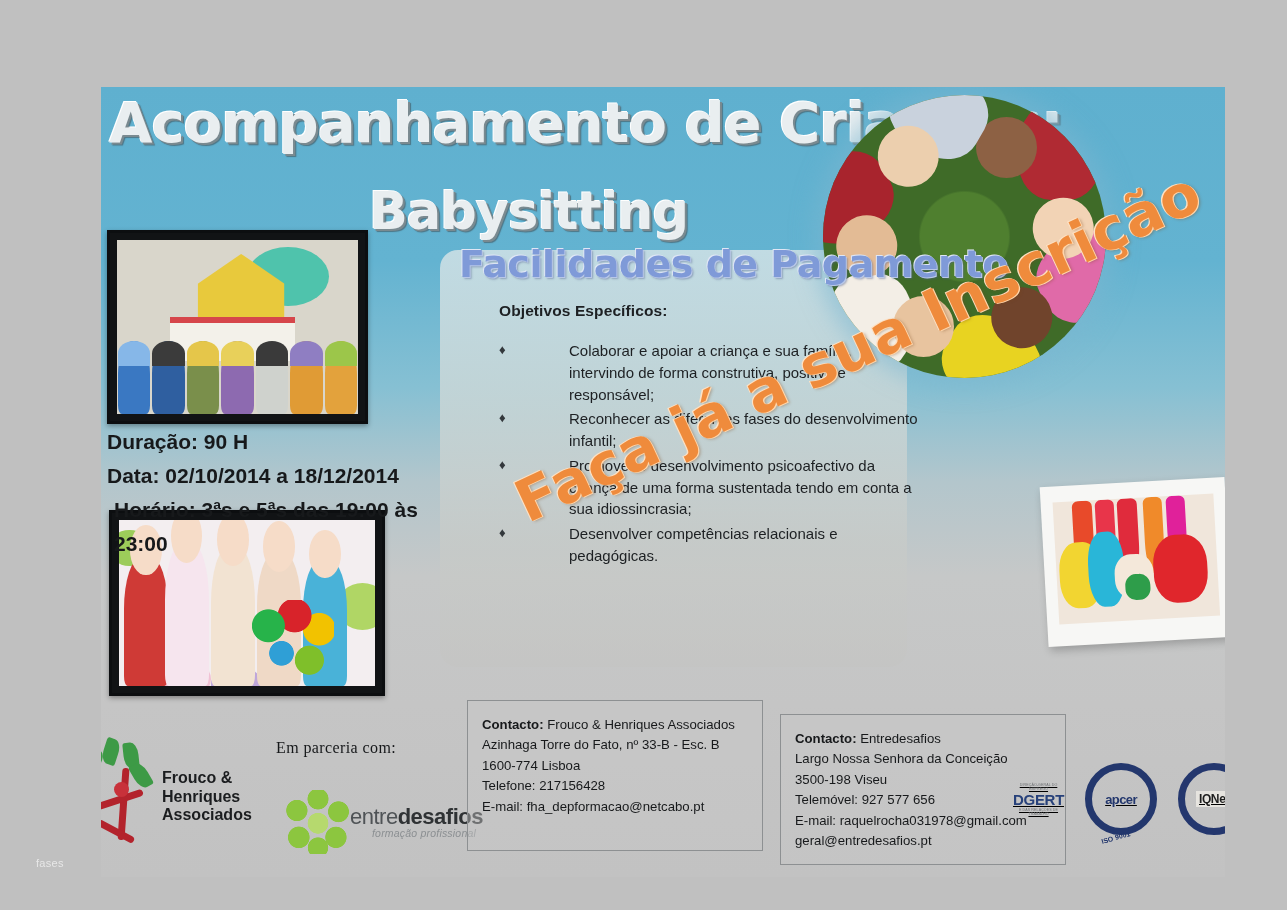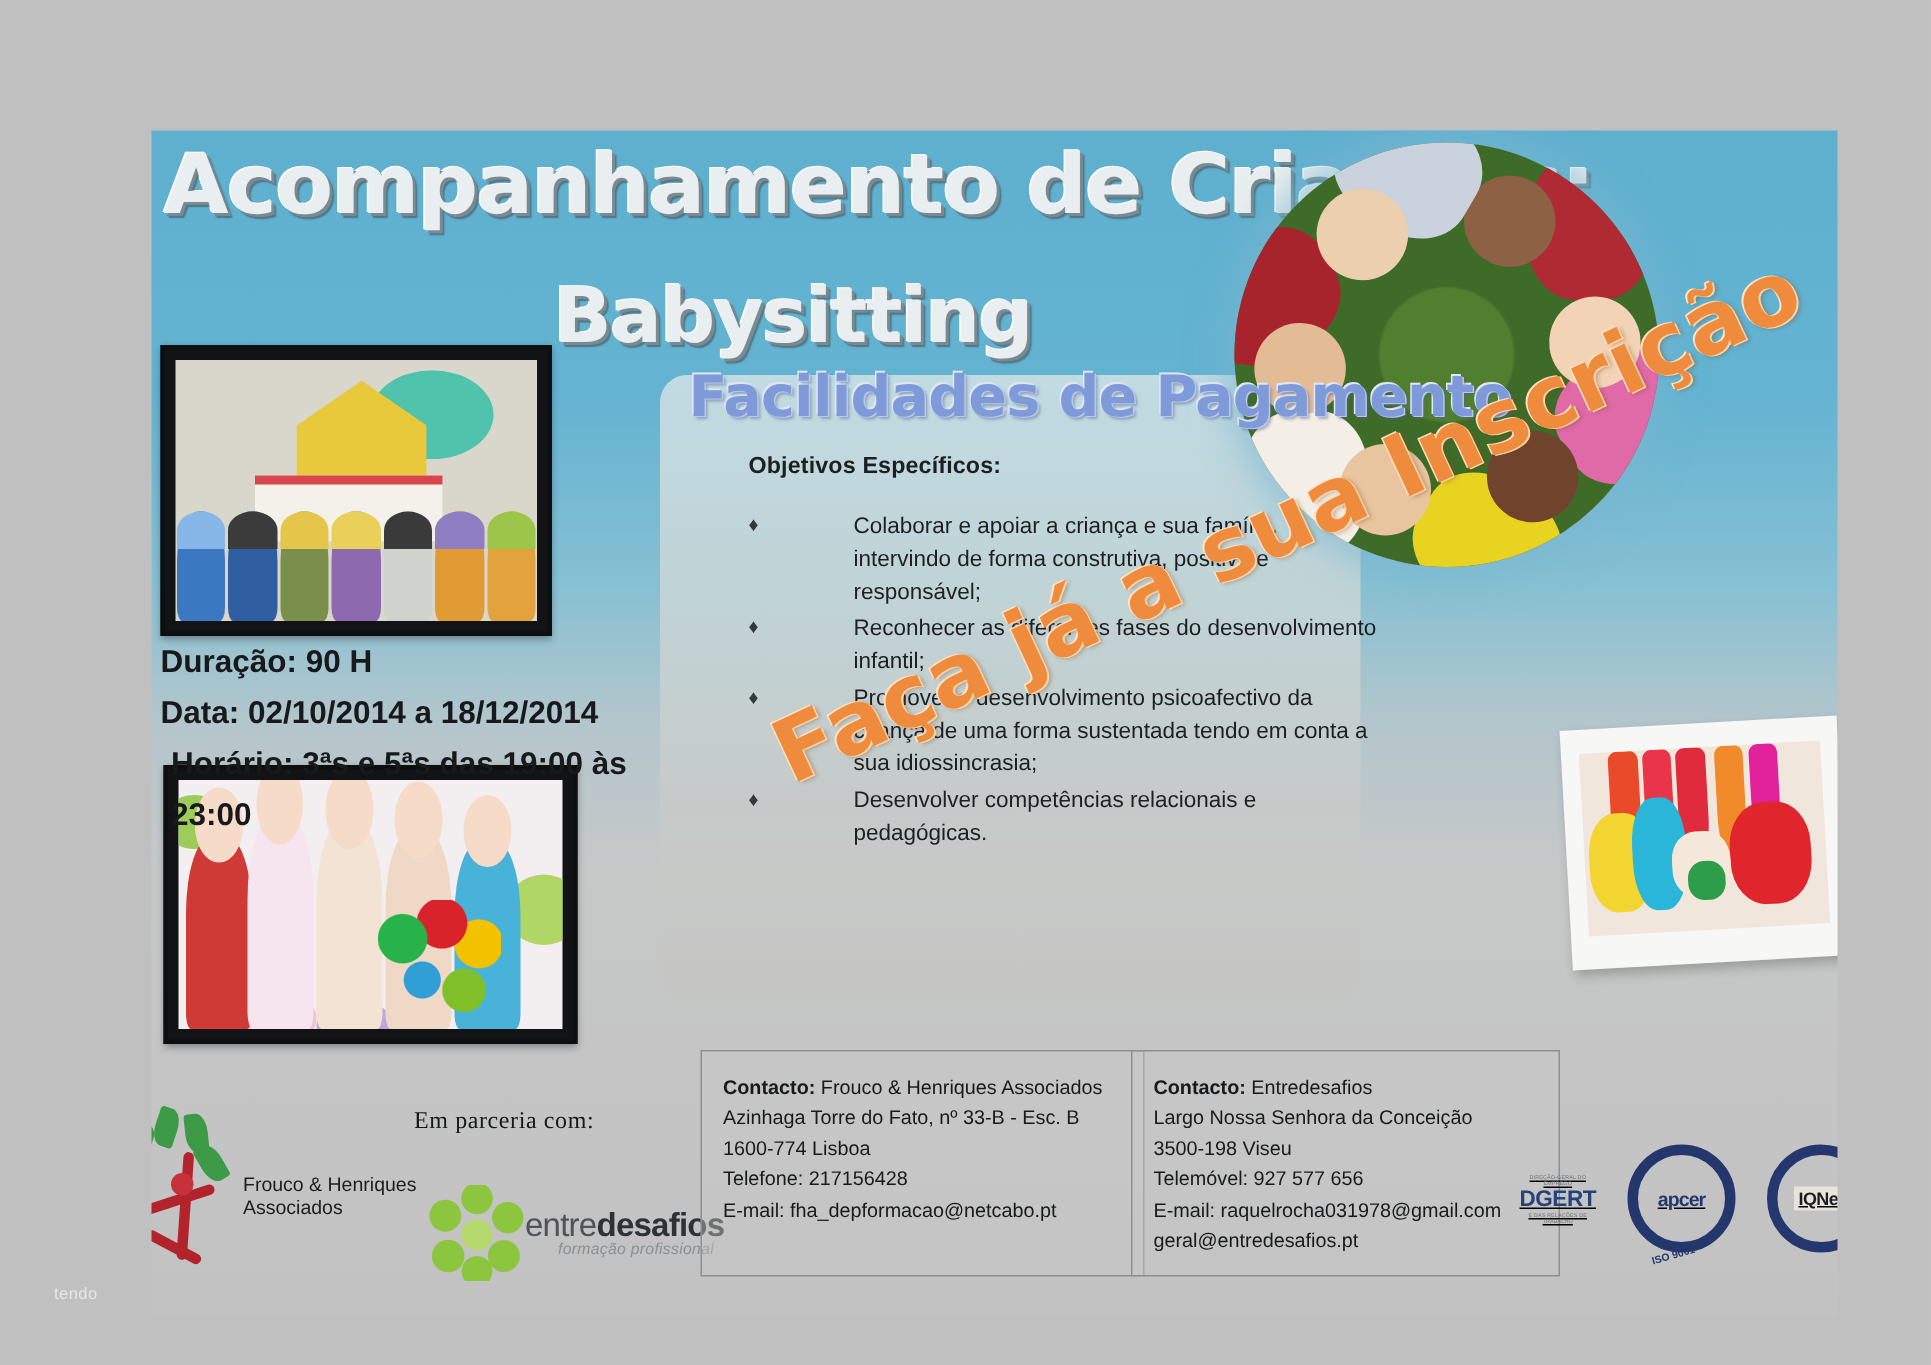--- a/index.html
+++ b/index.html
@@ -325,21 +325,21 @@
   #logo-fha .mark-leg {
     position: absolute; left: 30px; top: 86px;
     width: 40px; height: 7px; background: #b3232c; border-radius: 4px;
     transform: rotate(28deg);
   }
   #logo-fha .mark-dot {
     position: absolute; left: 48px; top: 40px;
     width: 15px; height: 15px; border-radius: 50%; background: #c8313a;
   }
   #logo-fha .wordmark {
-    font-size: 13px; font-weight: 400; color: #1b1d1f; line-height: 1.18;
+    font-size: 16px; font-weight: 700; color: #1b1d1f; line-height: 1.18;
   }
 
   #logo-entredesafios {
     position: absolute;
     left: 185px; top: 690px;
     width: 200px; height: 90px;
     z-index: 6;
     display: flex; align-items: center;
   }
   #logo-entredesafios .flower {
@@ -369,21 +369,21 @@
     top: 613px;
     background: rgba(201,201,199,.42);
     border: 1px solid #8d9092;
     padding: 14px 12px 10px 14px;
     font-size: 13.2px;
     line-height: 1.55;
     color: #17191b;
     z-index: 6;
   }
   #contact-fha { left: 366px; width: 268px; height: 125px; }
-  #contact-ed  { left: 653px; width: 258px; height: 125px; }
+  #contact-ed  { left: 679px; width: 258px; height: 125px; margin-top: 14px; }
   .contact-box .lbl { font-weight: 700; }
 
   
   #certs {
     position: absolute;
     left: 912px; top: 672px;
     width: 215px; height: 80px;
     display: flex; align-items: center; gap: 21px;
     z-index: 6;
     text-decoration: underline;
@@ -627,15 +627,15 @@
       </div>
       <div class="cert" id="cert-iqnet">
         <div class="cert-ring">
           <span class="iq-name">IQNet</span>
         </div>
       </div>
     </div>
 
   </div>
 
-  <div id="watermark-blog">tendo</div>
+  <div id="watermark-blog">fases</div>
 
 </div>
 
 </body></html>

